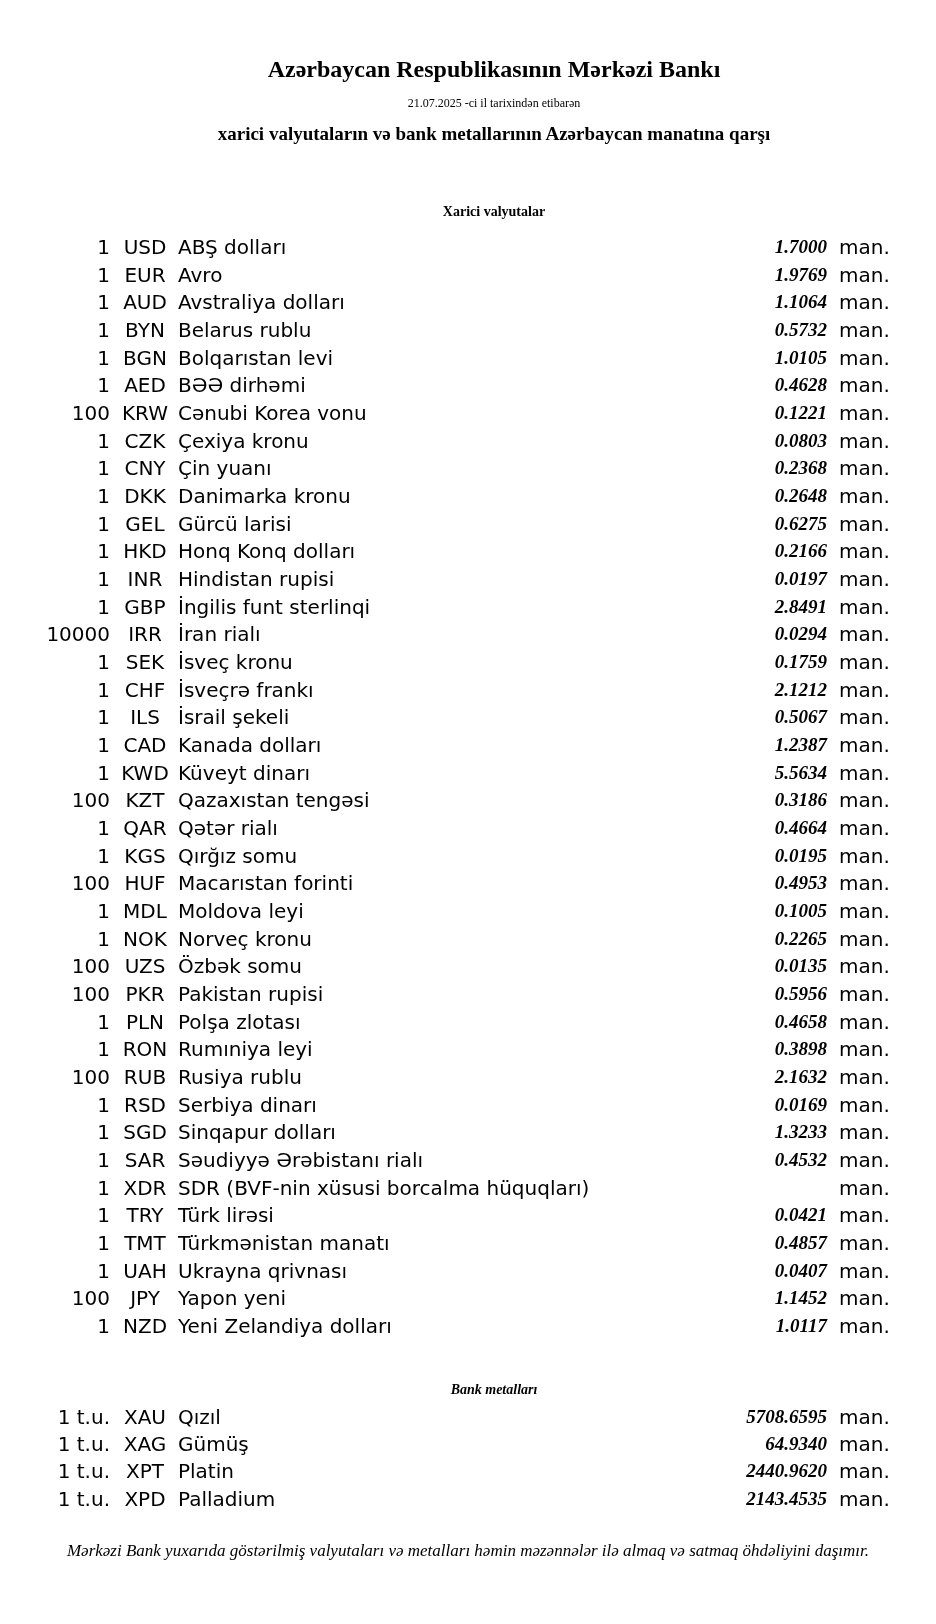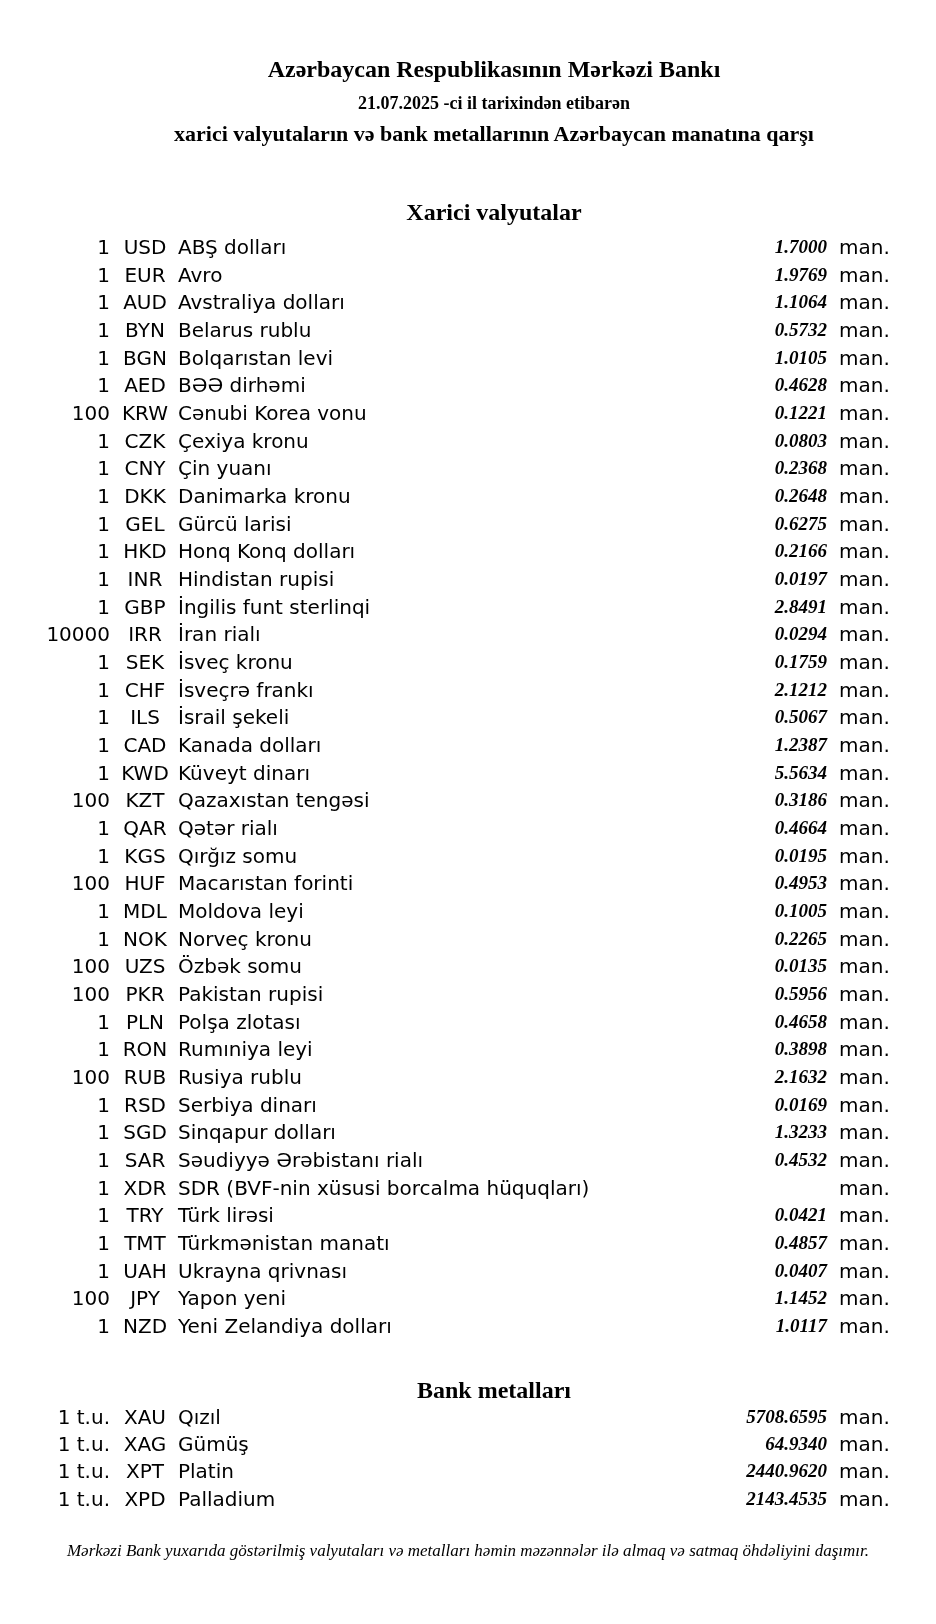--- a/index.html
+++ b/index.html
@@ -18,33 +18,33 @@
     text-align: center; white-space: nowrap;
   }
   .doc-title {
     top: 55px;
     font-family: "Liberation Serif", serif;
     font-weight: bold; font-size: 24px; line-height: 28px;
   }
   .doc-date {
     top: 92px;
     font-family: "Liberation Serif", serif;
-    font-weight: bold; font-size: 18px; line-height: 22px;
+    font-weight: normal; font-size: 12px; line-height: 22px;
   }
   .doc-subtitle {
     top: 122px;
     font-family: "Liberation Serif", serif;
-    font-weight: bold; font-size: 22px; line-height: 24px;
+    font-weight: bold; font-size: 19px; line-height: 24px;
   }
   .section-title {
     font-family: "Liberation Serif", serif;
-    font-weight: bold; font-size: 24px; line-height: 22px;
+    font-weight: bold; font-size: 14px; line-height: 22px;
   }
   .section-title.currencies { top: 201px; }
-  .section-title.metals { top: 1379px; }
+  .section-title.metals { top: 1379px; font-style: italic; }
 
   
   .table { position: absolute; left: 0; width: 936px; }
   .table.currencies { top: 233px; }
   .table.metals { top: 1403px; text-align: right; }
   .row { position: relative; height: 27.68px; }
   .table.metals .row { height: 27.3px; }
   .cell {
     position: absolute; top: 0; height: 100%;
     display: flex; align-items: center;

